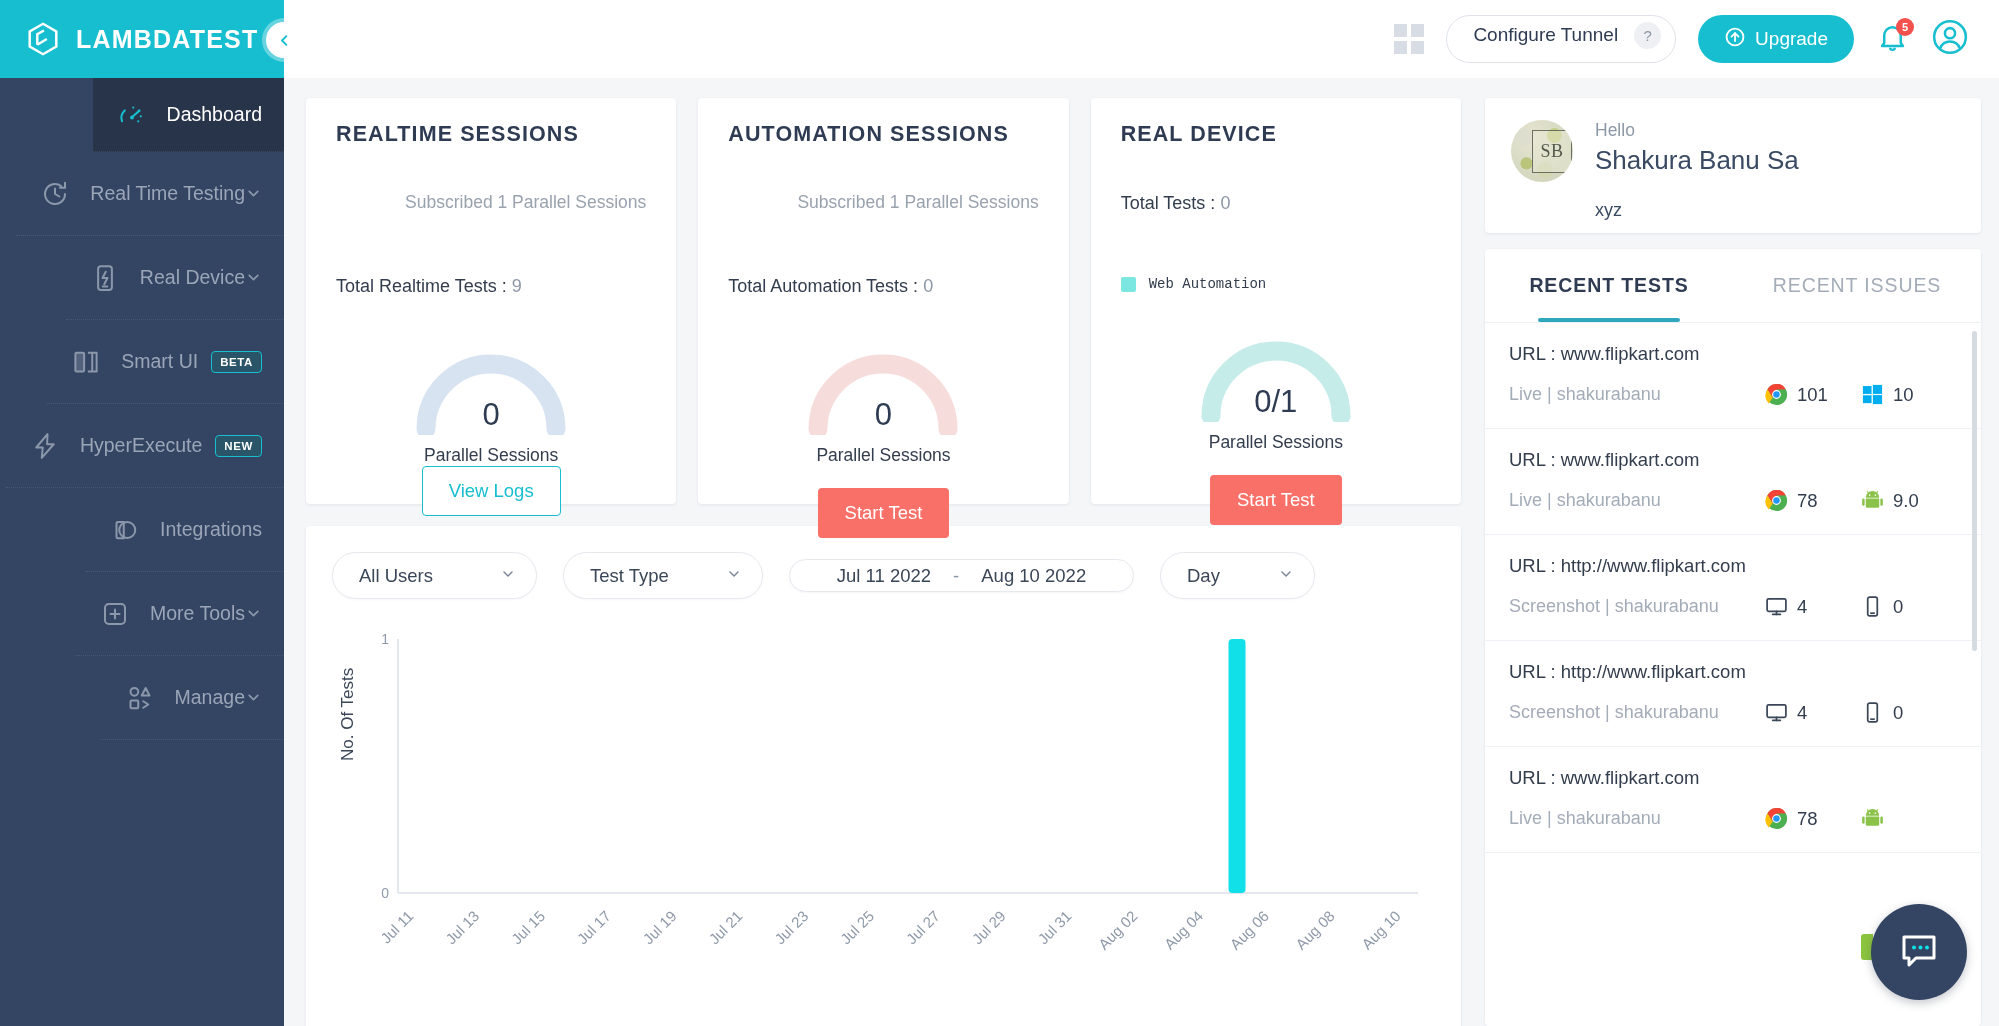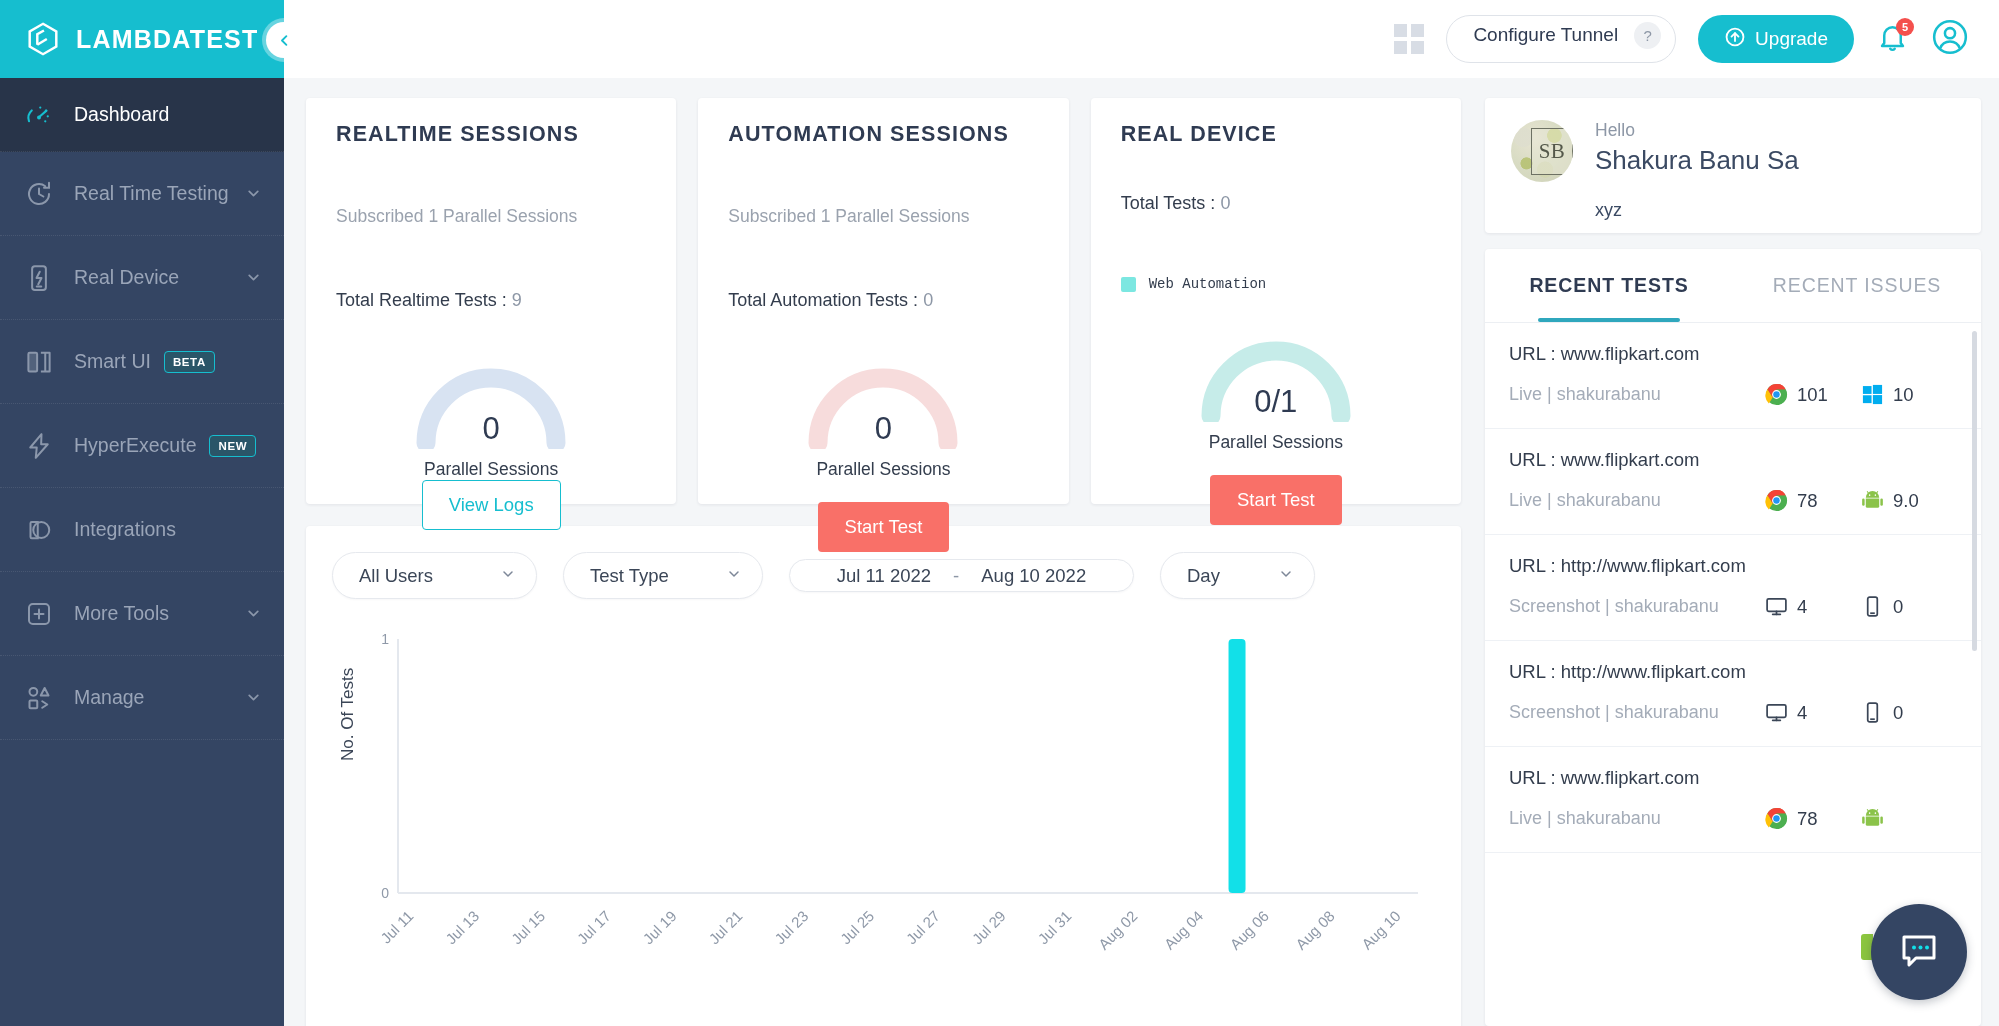--- a/index.html
+++ b/index.html
@@ -20,21 +20,21 @@
   .brand-name {
     color: #fff; font-size: 25px; font-weight: bold; letter-spacing: 1.2px; margin-left: 14px;
   }
   .collapse-btn {
     position: absolute; right: -18px; top: 22px; width: 36px; height: 36px; border-radius: 50%;
     background: #fff; display: flex; align-items: center; justify-content: center;
     box-shadow: 0 0 0 4px rgba(255,255,255,0.35); cursor: pointer; z-index: 20;
   }
   .collapse-btn svg { width: 15px; height: 15px; }
 
-  .nav { display: flex; flex-direction: column; }
+  .nav { display: flex; flex-direction: column; align-items: flex-end; }
   .nav-item {
     display: flex; align-items: center; height: 84px; padding: 0 22px;
     border-bottom: 1px dotted rgba(255,255,255,0.10); cursor: pointer; position: relative;
   }
   .nav-item.active { background: #283449; height: 74px; }
   .nav-item.active .nav-label { color: #ffffff; }
   .nav-item.active .nav-icon { color: #16becf; }
   .nav-icon {
     width: 34px; flex: 0 0 34px; height: 34px; color: #8b97ab;
     display: flex; align-items: center; justify-content: center;
@@ -84,21 +84,21 @@
   .left-col { flex: 1; padding: 20px 18px 0 22px; min-width: 0; }
   .right-col { width: 520px; flex: 0 0 520px; padding: 20px 18px 0 6px; display: flex; flex-direction: column; }
 
   
   .cards-row { display: flex; gap: 22px; }
   .card {
     background: #fff; border-radius: 4px; box-shadow: 0 1px 3px rgba(50,60,80,0.09);
     flex: 1; padding: 24px 30px 26px; height: 406px; display: flex; flex-direction: column; gap: 36px;
   }
   .card-title { font-size: 21.5px; font-weight: bold; color: #2f3b52; letter-spacing: 1.1px; }
-  .card-sub { font-size: 17.5px; color: #9aa2ae; margin-top: 23px; }
+  .card-sub { font-size: 17.5px; color: #9aa2ae; margin-top: 9px; text-align: right; }
   .card-total { font-size: 18px; color: #333d4d; margin-top: 27px; }
   .card-total span { color: #8d97a6; }
   .legend { display: flex; align-items: center; gap: 13px; margin-top: 26px; }
   .legend-swatch { width: 15px; height: 15px; background: #7ce7e1; border-radius: 2px; }
   .legend-text { font-size: 14px; color: #333d4d; font-family: Liberation Mono, monospace; }
   .gauge-wrap { display: flex; flex-direction: column; align-items: center; margin-top: 8px; }
   .gauge { position: relative; width: 166px; height: 94px; }
   .gauge svg { width: 166px; height: 94px; display: block; }
   .gauge-value {
     position: absolute; bottom: 2px; left: 0; right: 0; text-align: center;
@@ -160,21 +160,21 @@
   .avatar-img::before {
     content: ""; position: absolute; inset: 0;
     background:
       radial-gradient(circle at 70% 25%, rgba(196,205,120,0.85) 0 11%, transparent 12%),
       radial-gradient(circle at 25% 70%, rgba(178,190,104,0.8) 0 9%, transparent 10%),
       radial-gradient(circle at 55% 80%, rgba(210,214,176,0.9) 0 13%, transparent 14%),
       radial-gradient(circle at 20% 28%, rgba(222,222,206,0.9) 0 14%, transparent 15%);
   }
   .avatar-mono {
     position: relative; z-index: 2; font-family: "Liberation Serif", serif;
-    font-size: 21px; color: #54584a; border: 1px solid #6d7163;
+    font-size: 18px; color: #54584a; border: 1px solid #6d7163;
     padding: 10px 7px; letter-spacing: 0.5px; background: rgba(233,232,214,0.45); margin-left: 20px;
   }
   .hello { font-size: 17.5px; color: #8d97a6; margin-bottom: 4px; }
   .username { font-size: 26px; color: #3b4a63; }
   .org { font-size: 18px; color: #3b4a63; margin-top: 24px; }
 
   .tests-card {
     background: #fff; border-radius: 4px; box-shadow: 0 1px 3px rgba(50,60,80,0.09);
     margin-top: 16px; flex: 1; display: flex; flex-direction: column; overflow: hidden;
   }

